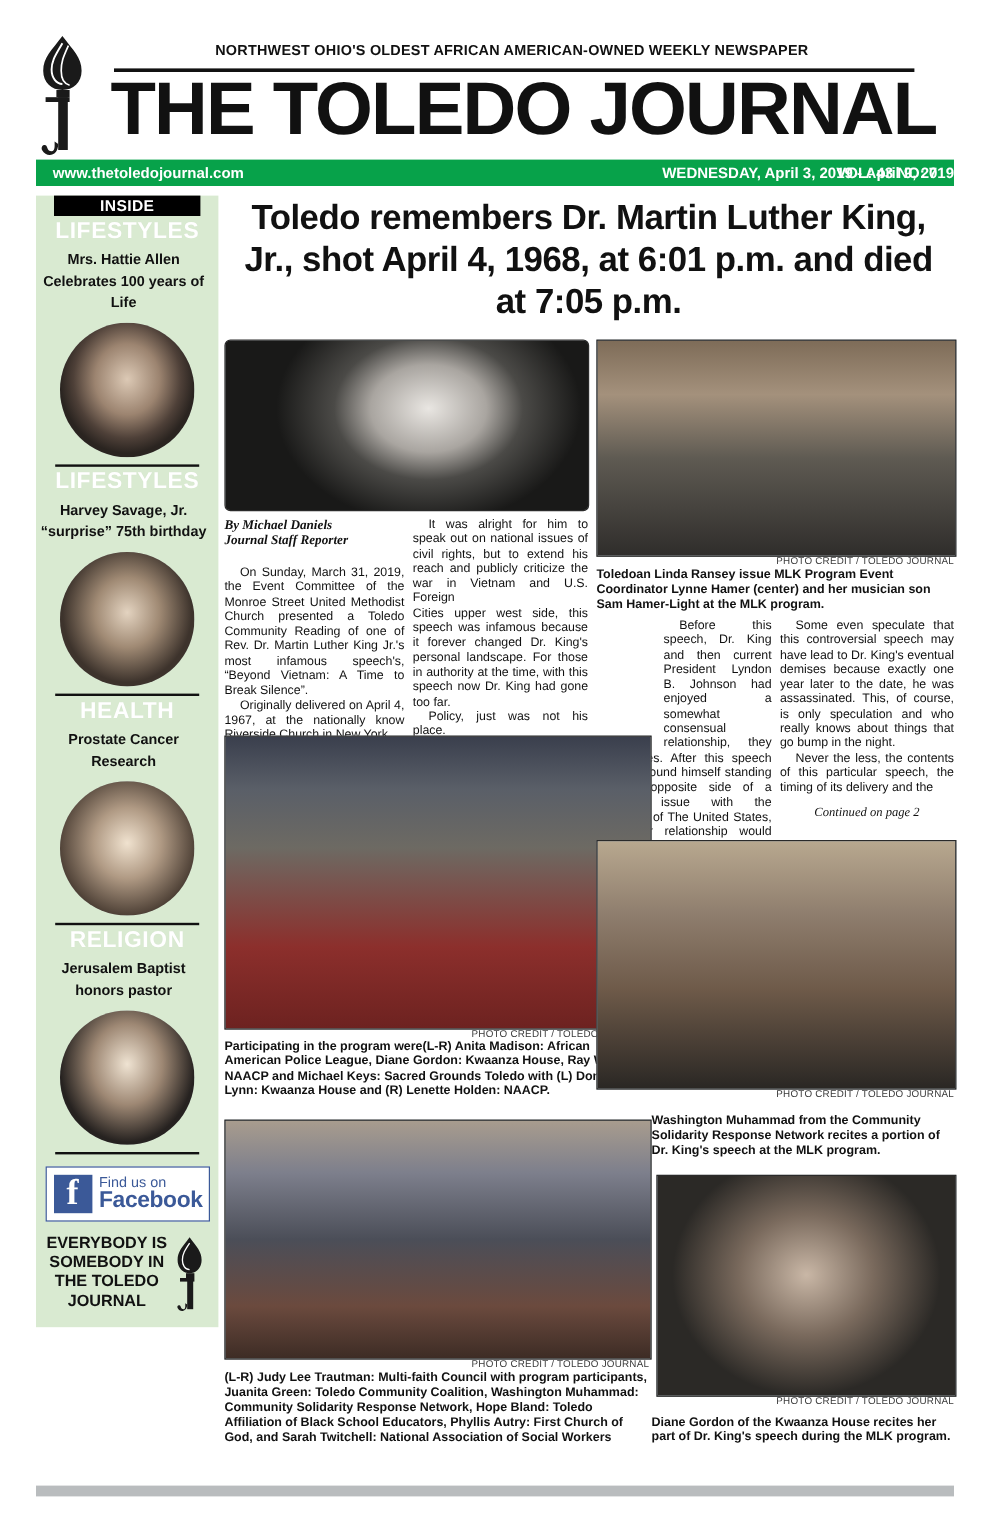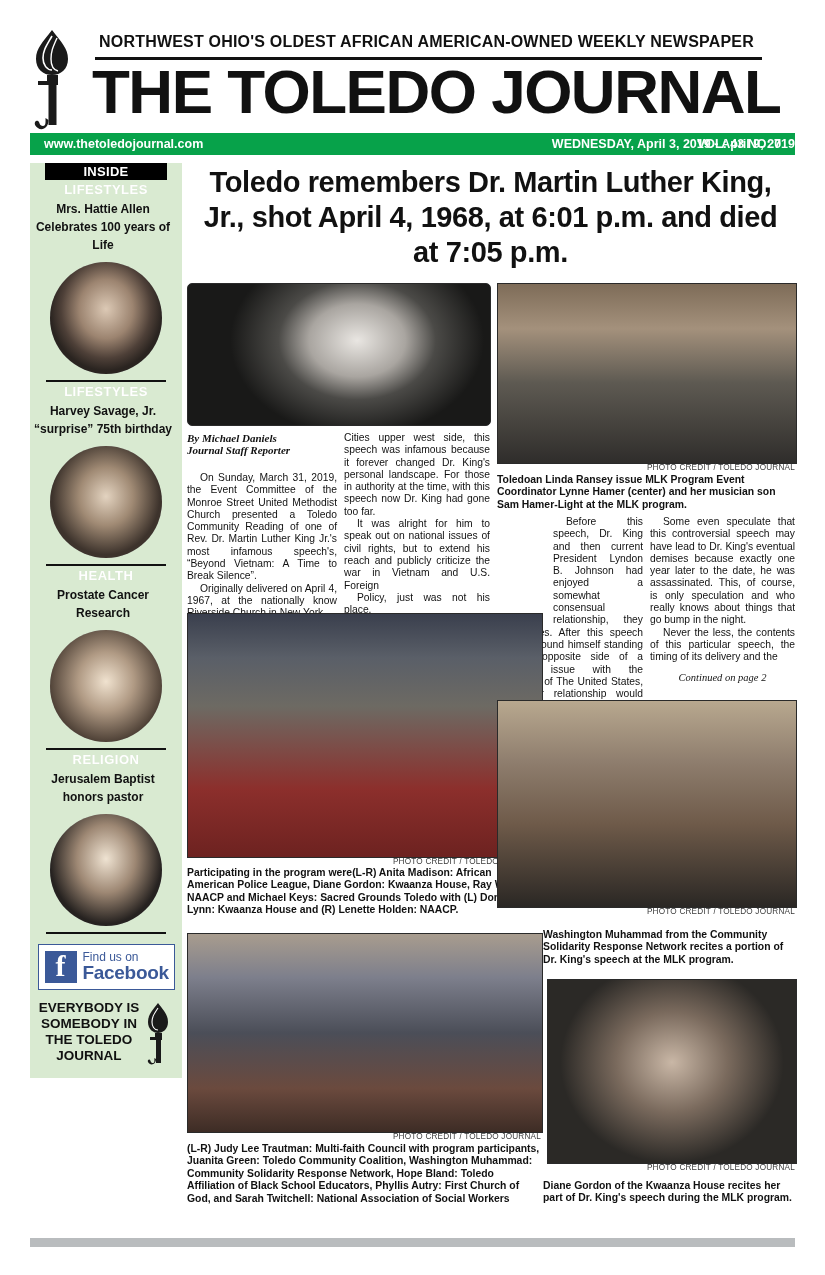--- a/index.html
+++ b/index.html
@@ -33,21 +33,21 @@
   }
   .kicker-row {
     position: absolute;
     left: 62px; top: 33px;
     width: 700px;
     text-align: center;
   }
   .kicker {
     font-family: "Liberation Sans", sans-serif;
     font-weight: bold;
-    font-size: 16px;
+    font-size: 12px;
     letter-spacing: 0.2px;
     color: #111;
     white-space: nowrap;
     padding-left: 29px;
   }
   .kicker-rule {
     position: absolute;
     left: 95px; top: 57px;
     width: 667px;
     height: 3px;
@@ -109,21 +109,21 @@
     font-weight: bold;
     font-size: 13px;
     text-align: center;
     line-height: 17px;
     letter-spacing: 0.3px;
   }
   .sb-cat {
     text-align: center;
     color: #ffffff;
     font-weight: bold;
-    font-size: 13px;
+    font-size: 19px;
     letter-spacing: 0.5px;
     padding: 2px 0 1px 0;
     text-shadow: 0 0 1px rgba(0,0,0,0.04);
   }
   .sb-title {
     text-align: center;
     font-weight: bold;
     font-size: 12px;
     line-height: 18px;
     color: #111;
@@ -412,22 +412,22 @@
 
   <div class="byline" style="position:absolute; left:187px; top:432px; width:150px;">By Michael Daniels</div>
   <div class="byline" style="position:absolute; left:187px; top:444px; width:150px;">Journal Staff Reporter</div>
 
   <div class="bodycol" style="position:absolute; left:187px; top:472px; width:150px;">
     <p>On Sunday, March 31, 2019, the Event Committee of the Monroe Street United Methodist Church presented a Toledo Community Reading of one of Rev. Dr. Martin Luther King Jr.'s most infamous speech's, “Beyond Vietnam: A Time to Break Silence”.</p>
     <p>Originally delivered on April 4, 1967, at the nationally know Riverside Church in New York</p>
   </div>
 
   <div class="bodycol" style="position:absolute; left:344px; top:432px; width:146px;">
+    <p>It was alright for him to speak out on national issues of civil rights, but to extend his reach and publicly criticize the war in Vietnam and U.S. Foreign</p>
     <p style="text-indent:0;">Cities upper west side, this speech was infamous because it forever changed Dr. King's personal landscape. For those in authority at the time, with this speech now Dr. King had gone too far.</p>
-    <p>It was alright for him to speak out on national issues of civil rights, but to extend his reach and publicly criticize the war in Vietnam and U.S. Foreign</p>
     <p>Policy, just was not his place.</p>
   </div>
 
   <div class="bodycol" style="position:absolute; left:497px; top:516px; width:146px;">
     <div style="float:left; width:56px; height:100px; shape-outside:inset(0);"></div>
     <p style="text-indent:13px;">Before this speech, Dr. King and then current President Lyndon B. Johnson had enjoyed a somewhat consensual relationship, they were allies. After this speech Dr. King found himself standing on the opposite side of a national issue with the President of The United States, and their relationship would never be the same again.</p>
   </div>
 
   <div class="bodycol" style="position:absolute; left:650px; top:516px; width:145px;">
     <p>Some even speculate that this controversial speech may have lead to Dr. King's eventual demises because exactly one year later to the date, he was assassinated. This, of course, is only speculation and who really knows about things that go bump in the night.</p>

